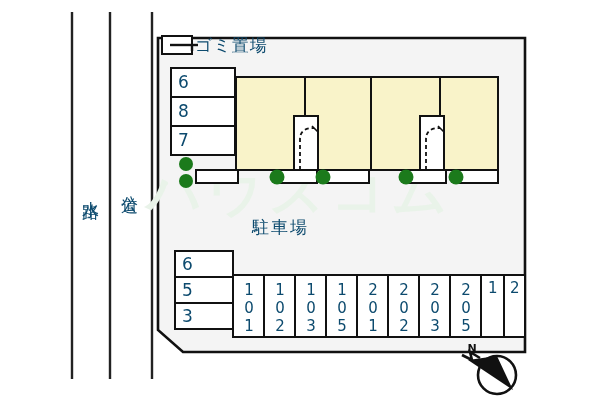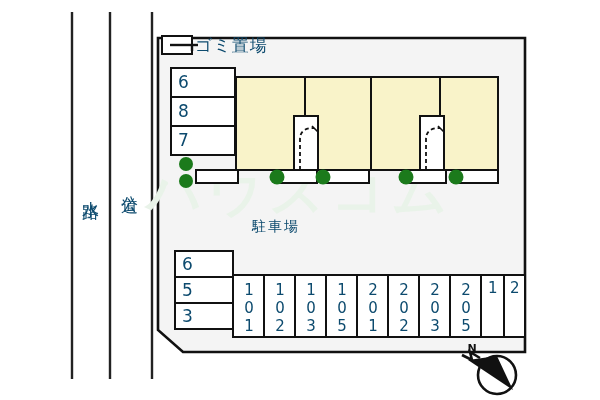--- a/index.html
+++ b/index.html
@@ -16,21 +16,21 @@
 
   
   .boxnum{font-size:17px;}
 
   
   .stall{writing-mode:vertical-rl;text-orientation:upright;
          font-size:15px;letter-spacing:0px;line-height:1;}
   .stall-h{font-size:15px;}
 
   .title-gomi{font-size:17px;letter-spacing:1px;}
-  .title-park{font-size:14px;letter-spacing:2px;text-align:right;}
+  .title-park{font-size:17px;letter-spacing:2px;text-align:right;}
   .wm{font-size:54px;font-weight:700;color:#e9f3e9;letter-spacing:6px;}
   .north-n{font-size:11px;font-weight:700;}
 </style>
 </head>
 <body>
 
 <div id="stage">
 
   <svg width="600" height="400" viewBox="0 0 600 400">
 

